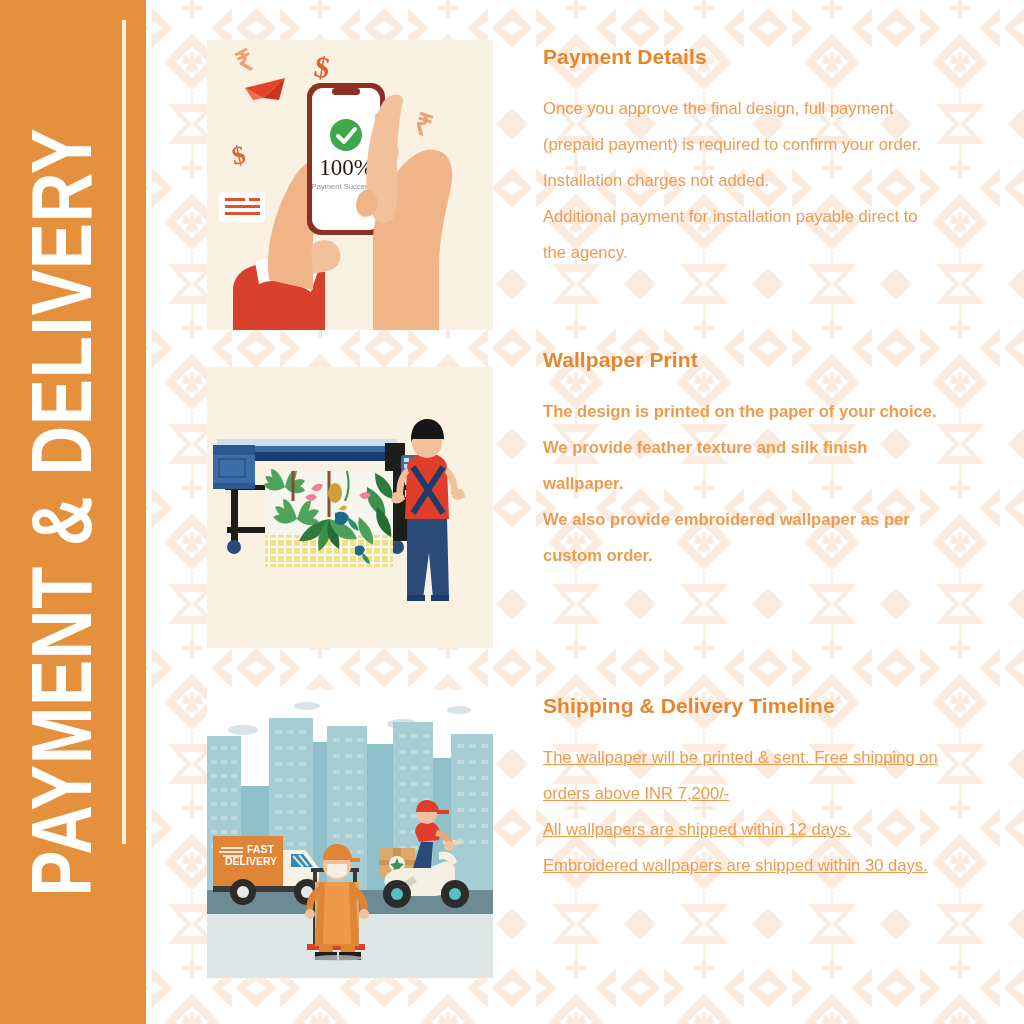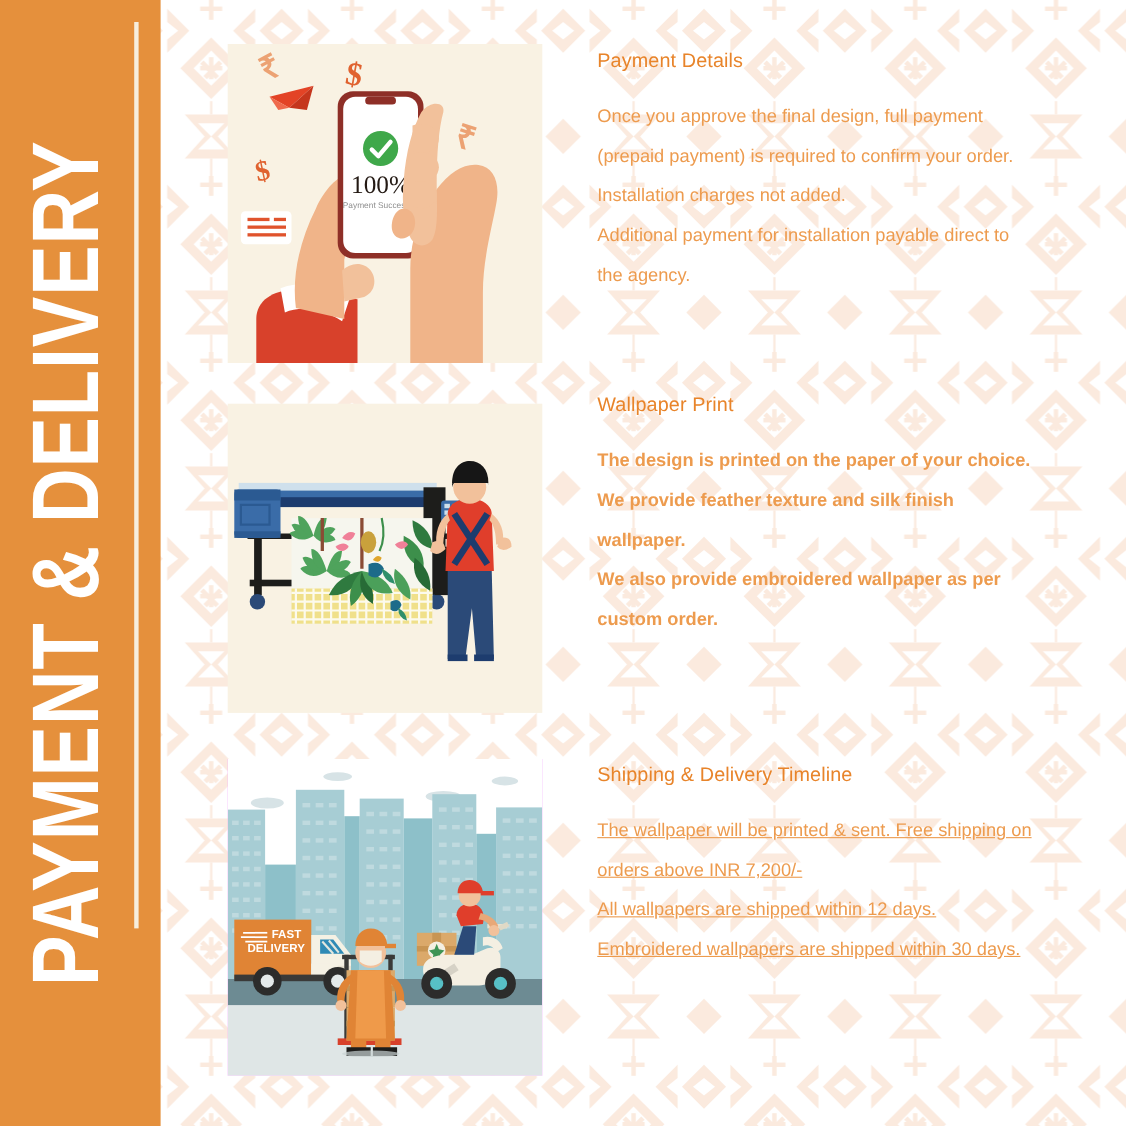--- a/index.html
+++ b/index.html
@@ -45,22 +45,22 @@
     position:absolute;
     overflow:hidden;
   }
   .illus.cream{background:#f9f2e3;}
   .illus.plain{background:#f0abfc;}
 
   .textcol{position:absolute;z-index:2;}
   .sec-heading{
     margin:0 0 22px 0;
     color:#e8842a;
-    font-weight:normal;
-    font-size:18px;
+    font-weight:bold;
+    font-size:21px;
     letter-spacing:0.1px;
     white-space:nowrap;
   }
   .sec-body{
     margin:0;
     color:#ed9b4e;
     font-size:16.6px;
     line-height:36px;
     max-width:400px;
   }
@@ -339,21 +339,21 @@
         <path d="M248 122 q10 -2 10 8 q-8 6 -13 0 Z" fill="#f2c19b"></path>
 
         <circle cx="220" cy="76" r="15" fill="#f2c19b"></circle>
         <path d="M204 76 C204 62 212 56 220 56 C230 56 237 63 237 76
                  C237 66 230 70 220 70 C212 70 206 68 204 76 Z" fill="#161616"></path>
         <path d="M204 72 C204 58 212 52 220 52 C230 52 237 59 237 72 Z" fill="#161616"></path>
       </g>
     </svg>
   </div>
 
-  <div class="textcol" style="left:543px;top:358px;width:410px;">
+  <div class="textcol" style="left:543px;top:348px;width:410px;">
     <p class="sec-heading">Wallpaper Print</p>
     <p class="sec-body" style="white-space:pre-line;font-weight:bold;">The design is printed on the paper of your choice. We provide feather texture and silk finish wallpaper.
 We also provide embroidered wallpaper as per custom order.</p>
   </div>
 
   <div class="illus plain" style="left:207px;top:690px;width:286px;height:288px;">
     <svg width="286" height="288" viewBox="0 0 286 288" aria-hidden="true">
       <rect width="286" height="288" fill="#ffffff"></rect>
 
       <g fill="#d7e3e6">

